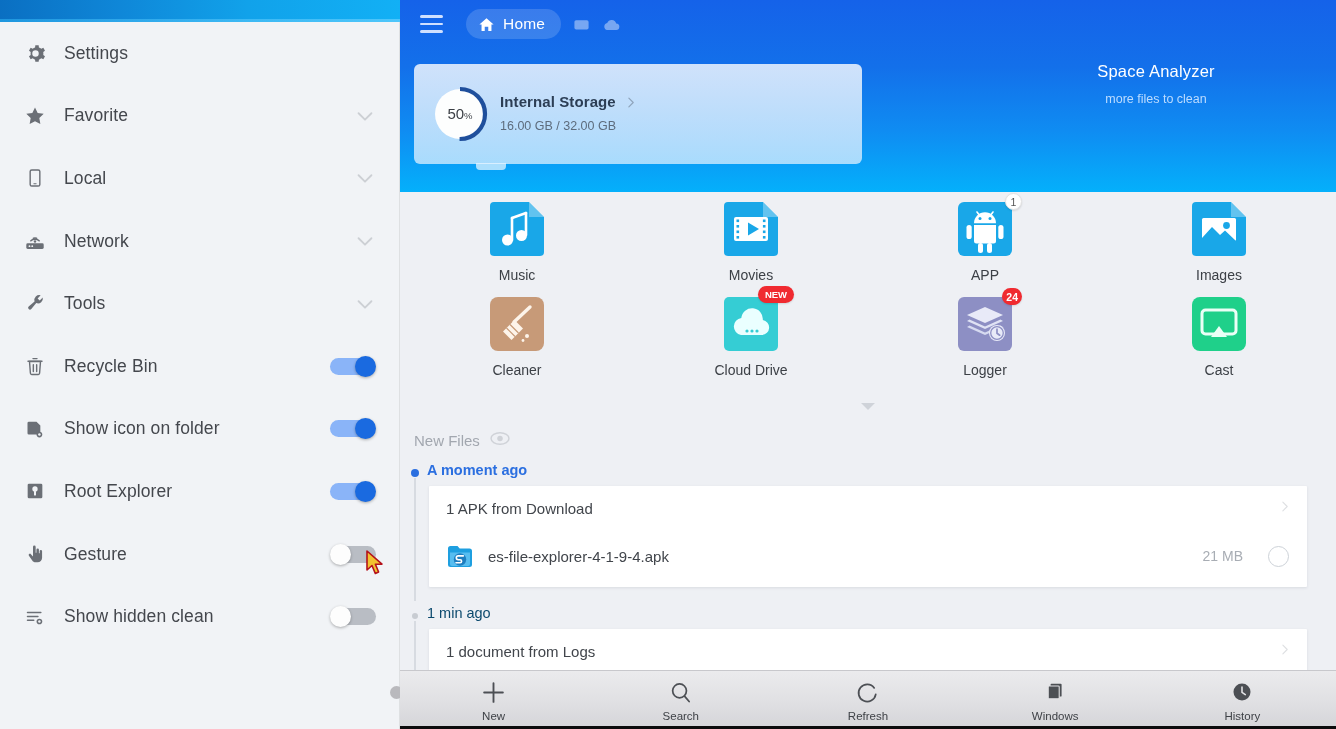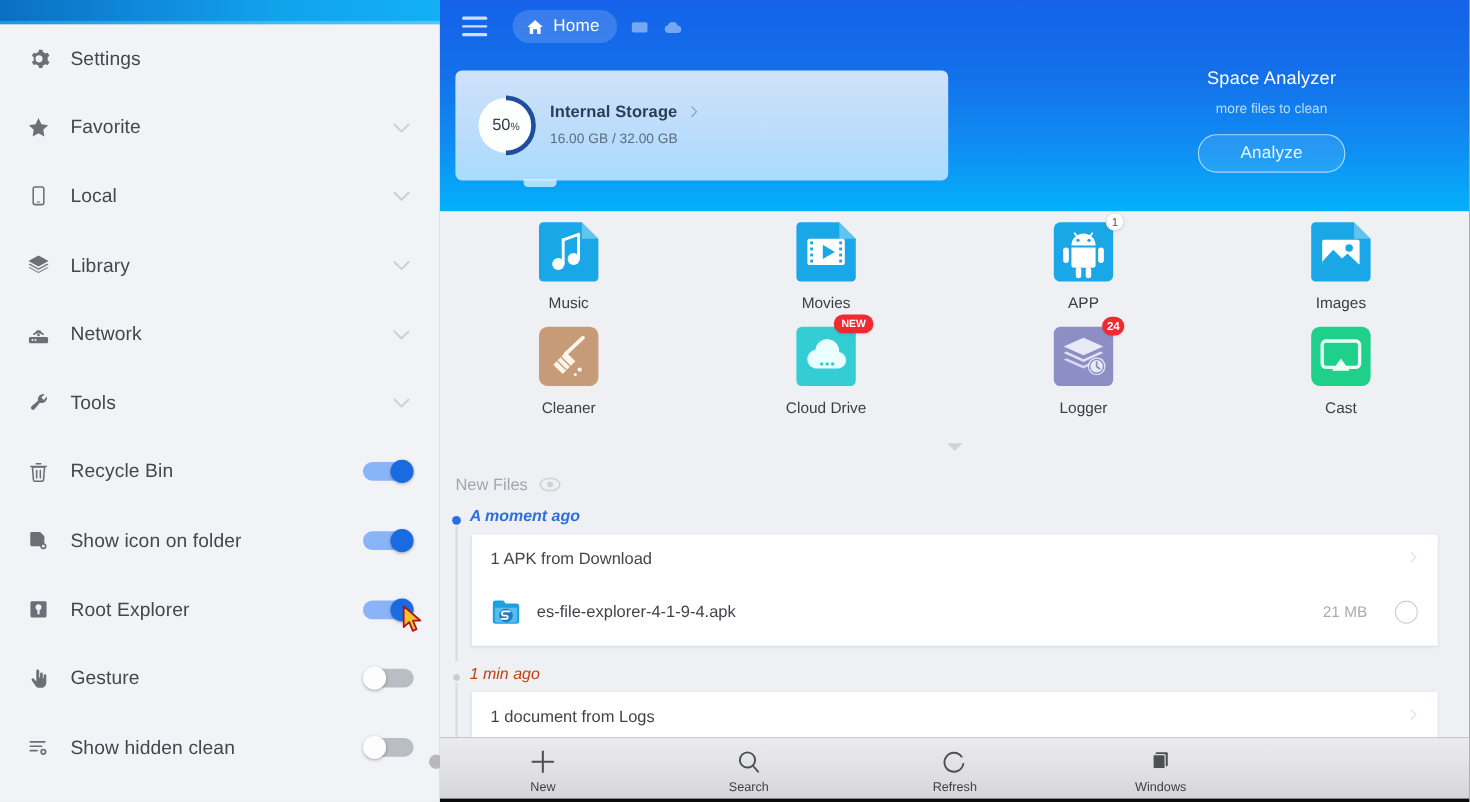--- a/index.html
+++ b/index.html
@@ -146,40 +146,40 @@
     right:-14px;top:-9px;width:36px;height:17px;border-radius:9px;background:#f02a30;
     color:#fff;font-size:9.5px;font-weight:bold;border:none;
   }
   #grid-more{
     position:absolute;left:0;top:396px;width:936px;height:22px;display:flex;
     align-items:center;justify-content:center;
   }
 
   
   #newfiles-head{
-    position:absolute;left:14px;top:432px;display:flex;align-items:center;
+    position:absolute;left:14px;top:432px;display:flex;align-items:flex-start;
   }
   #newfiles-head .nf-title{font-size:15px;color:#a2a7af;}
   #nf-eye{margin-left:10px;opacity:.55;}
 
   #timeline{
     position:absolute;left:0;top:462px;width:936px;height:213px;overflow:hidden;
   }
   .tl-group{position:relative;}
   .tl-dot{
     position:absolute;left:11px;top:7px;width:8px;height:8px;border-radius:50%;background:#2b6fe0;
   }
   .tl-dot.grey{background:#c8ccd2;width:6px;height:6px;left:12px;top:8px;}
   .tl-line{
     position:absolute;left:14.2px;width:1.6px;background:#d7dbe1;
   }
   .tl-time{
-    position:absolute;left:27px;top:0;font-size:14.5px;font-weight:bold;color:#2b6fe0;font-style:italic;
-  }
-  .tl-time.grey{color:#c2410c;font-weight:normal;text-align:center;}
+    position:absolute;left:27px;top:0;font-size:14.5px;font-weight:bold;color:#2b6fe0;
+  }
+  .tl-time.grey{color:#0c4a6e;font-weight:normal;text-align:center;}
   .card{
     position:absolute;left:29px;width:878px;background:#fff;border-radius:1px;
     box-shadow:0 1px 3px rgba(30,40,60,.10);
     text-align:right;
   }
   .card-head{
     position:relative;height:45px;display:flex;align-items:center;
     padding:0 18px 0 17px;box-sizing:border-box;
   }
   .card-head .ch-text{font-size:15px;color:#41454b;}
@@ -244,34 +244,20 @@
           </svg>
         </div>
         <div class="srow">
           <span class="sicon">
             <svg width="20" height="20" viewBox="0 0 24 24">
               <rect x="6.2" y="2.4" width="11.6" height="19.2" rx="1.9" fill="none" stroke="#6b6f76" stroke-width="1.7"></rect>
               <rect x="10" y="18.3" width="4" height="1.1" rx=".55" fill="#6b6f76"></rect>
             </svg>
           </span>
           <span class="slabel">Local</span>
-          <span class="sspacer"></span>
-          <svg class="chev" viewBox="0 0 24 24">
-            <path d="M5 9 L12 16 L19 9" fill="none" stroke="#8a8f96" stroke-width="2" stroke-linecap="round" stroke-linejoin="round"></path>
-          </svg>
-        </div>
-        <div class="srow">
-          <span class="sicon">
-            <svg width="22" height="22" viewBox="0 0 24 24">
-              <path fill="#6b6f76" d="M12 2.5 22 8l-10 5.5L2 8z"></path>
-              <path fill="#6b6f76" d="M12 15.2 3.4 10.5 2 11.3l10 5.5 10-5.5-1.4-.8z" opacity=".85"></path>
-              <path fill="#6b6f76" d="M12 18.6 3.4 13.9 2 14.7l10 5.5 10-5.5-1.4-.8z" opacity=".7"></path>
-            </svg>
-          </span>
-          <span class="slabel">Library</span>
           <span class="sspacer"></span>
           <svg class="chev" viewBox="0 0 24 24">
             <path d="M5 9 L12 16 L19 9" fill="none" stroke="#8a8f96" stroke-width="2" stroke-linecap="round" stroke-linejoin="round"></path>
           </svg>
         </div>
         <div class="srow">
           <span class="sicon">
             <svg width="22" height="22" viewBox="0 0 24 24">
               <rect x="2.5" y="14.5" width="19" height="6.2" rx="1.5" fill="#6b6f76"></rect>
               <circle cx="6" cy="17.6" r="1" fill="#f1f3f6"></circle>
@@ -417,21 +403,20 @@
           <svg style="vertical-align:-2px;margin-left:4px" width="13" height="13" viewBox="0 0 24 24">
             <path d="M9 4 L17 12 L9 20" fill="none" stroke="#8fa4bb" stroke-width="2.2" stroke-linecap="round" stroke-linejoin="round"></path>
           </svg>
         </div>
         <div id="storage-sub">16.00 GB / 32.00 GB</div>
       </div>
 
       <div id="analyzer">
         <div class="a-title">Space Analyzer</div>
         <div class="a-sub">more files to clean</div>
-        <div id="analyze-btn">Analyze</div>
       </div>
     </div>
 
     <div id="grid">
         <div class="tile">
           <span class="tico"><svg width="58" height="58" viewBox="0 0 58 58">
               <path d="M2 6a4 4 0 0 1 4-4h35l15 15v35a4 4 0 0 1-4 4H6a4 4 0 0 1-4-4z" fill="#19a7e8"></path>
               <path d="M41 2 L56 17 L41 17 Z" fill="#ffffff" opacity=".32"></path>
               <path d="M38 13v22" stroke="#fff" stroke-width="2.6" stroke-linecap="round"></path>
               <path d="M24 18v22" stroke="#fff" stroke-width="2.6" stroke-linecap="round"></path>
@@ -614,14 +599,23 @@
       </div>
       <div class="bbtn">
         <span class="bico">
           <svg width="22" height="22" viewBox="0 0 24 24">
             <rect x="7.2" y="3" width="12" height="14" rx="1" fill="#4c4f54"></rect>
             <rect x="4.6" y="5.4" width="12" height="14" rx="1" fill="#4c4f54" stroke="#e0e0e3" stroke-width="1.2"></rect>
           </svg>
         </span>
         <span class="blabel">Windows</span>
       </div>
+      <div class="bbtn">
+        <span class="bico">
+          <svg width="22" height="22" viewBox="0 0 24 24">
+            <circle cx="12" cy="12" r="9.3" fill="#4c4f54"></circle>
+            <path d="M12 6.6v5.8l3.6 2.4" stroke="#e4e4e7" stroke-width="1.7" stroke-linecap="round" fill="none"></path>
+          </svg>
+        </span>
+        <span class="blabel">History</span>
+      </div>
     </div>
 </div>
 
 </body></html>

